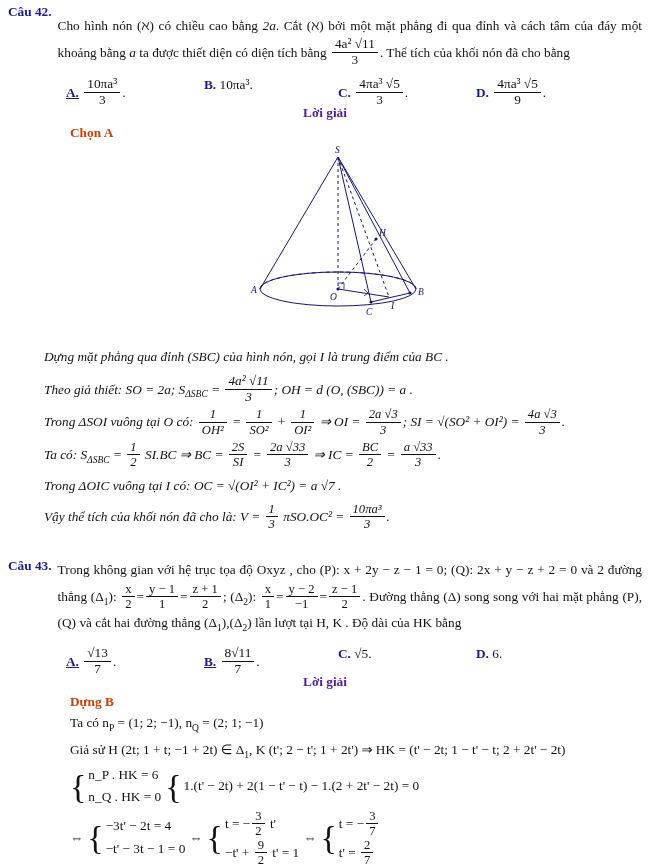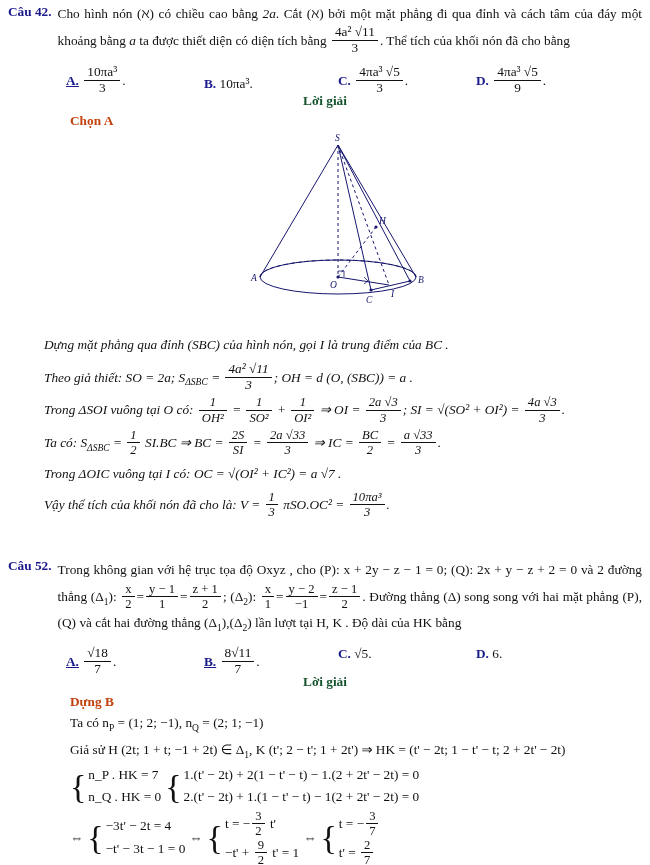--- a/index.html
+++ b/index.html
@@ -8,39 +8,39 @@
     background:#ffffff;
     font-family:"Liberation Serif", serif;
     font-size:13.3px;
     color:#111111;
     position:relative;
     overflow:hidden;
   }
   .page{position:relative;width:650px;height:806px;}
   .qlabel{color:#1a1a8c;font-weight:bold;white-space:nowrap;}
   .blue{color:#1a1a8c;}
-  .body-text{line-height:1.55;}
+  .body-text{line-height:1.55;margin-top:12px;}
   .q42{position:absolute;left:8px;top:4px;width:634px;}
   .q42 .head{display:flex;gap:6px;}
   .q42 .head .txt{flex:1;text-align:justify;}
   .frac{display:inline-block;vertical-align:-0.55em;text-align:center;line-height:1.12;margin:0 2px;}
   .frac .num{display:block;padding:0 3px;}
   .frac .den{display:block;border-top:1px solid #111;padding:0 3px;}
   .frac.sm{font-size:12.6px;}
   .answers{position:relative;margin-top:10px;height:26px;}
   .ans{position:absolute;white-space:nowrap;}
   .ans .key{font-weight:bold;}
   .ansA{left:58px;}
   .ansA .key{text-decoration:underline;}
-  .ansB{left:196px;margin-top:11px;}
+  .ansB{left:196px;}
   .ansC{left:330px;}
   .ansD{left:468px;}
   .ansB2{left:196px;}
   .ansB2 .key{text-decoration:underline;}
-  .loigiai{text-align:center;color:#14532d;font-weight:bold;margin-top:2px;}
+  .loigiai{text-align:center;color:#4c1d95;font-weight:bold;margin-top:2px;}
   .chon{color:#c2410c;font-weight:bold;margin-left:62px;margin-top:4px;}
   .figure{width:100%;height:192px;position:relative;margin-top:2px;}
   .steps{margin-left:36px;margin-top:8px;line-height:2.05;font-style:italic;}
   .steps .line{margin-bottom:3px;}
   .q43{position:absolute;left:8px;top:558px;width:634px;}
   .q43 .head{display:flex;gap:6px;}
   .q43 .head .txt{flex:1;text-align:justify;line-height:1.8;}
   .work{margin-left:62px;line-height:1.9;}
   sub{font-size:0.72em;}
   .brace{display:inline-flex;align-items:center;}
@@ -137,30 +137,30 @@
       <div class="line">Trong ΔOIC vuông tại I có:  OC = √(OI² + IC²) = a √7 .</div>
 
       <div class="line">
         <span>Vậy thể tích của khối nón đã cho là:  V = </span><span class="frac sm"><span class="num">1</span><span class="den">3</span></span><span> πSO.OC² = </span><span class="frac sm"><span class="num">10πa³</span><span class="den">3</span></span><span>.</span>
       </div>
     </div>
   </div>
 
   <div class="q43">
     <div class="head">
-      <span class="qlabel">Câu 52.</span>
+      <span class="qlabel">Câu 43.</span>
       <span class="txt">
         <span>Trong không gian với hệ trục tọa độ Oxyz , cho (P): x + 2y − z − 1 = 0; (Q): 2x + y − z + 2 = 0 và 2 đường thẳng (Δ</span><sub>1</sub><span>): </span><span class="frac sm"><span class="num">x</span><span class="den">2</span></span>=<span class="frac sm"><span class="num">y − 1</span><span class="den">1</span></span>=<span class="frac sm"><span class="num">z + 1</span><span class="den">2</span></span><span>; (Δ</span><sub>2</sub><span>): </span><span class="frac sm"><span class="num">x</span><span class="den">1</span></span>=<span class="frac sm"><span class="num">y − 2</span><span class="den">−1</span></span>=<span class="frac sm"><span class="num">z − 1</span><span class="den">2</span></span><span>. Đường thẳng (Δ) song song với hai mặt phẳng (P),(Q) và cắt hai đường thẳng (Δ</span><sub>1</sub><span>),(Δ</span><sub>2</sub><span>) lần lượt tại H, K . Độ dài của HK bằng</span>
       </span>
     </div>
 
     <div class="answers">
       <span class="ans ansA">
         <span class="key blue">A.</span>
-        <span class="frac"><span class="num">√18</span><span class="den">7</span></span><span>.</span>
+        <span class="frac"><span class="num">√13</span><span class="den">7</span></span><span>.</span>
       </span>
       <span class="ans ansB2">
         <span class="key blue">B.</span>
         <span class="frac"><span class="num">8√11</span><span class="den">7</span></span><span>.</span>
       </span>
       <span class="ans ansC">
         <span class="key blue">C.</span>
         <span>√5</span><span>.</span>
       </span>
       <span class="ans ansD">
@@ -178,29 +178,28 @@
       </div>
 
       <div>
         <span>Giả sử H (2t; 1 + t; −1 + 2t) ∈ Δ</span><sub>1</sub><span>, K (t'; 2 − t'; 1 + 2t') ⇒ HK = (t' − 2t; 1 − t' − t; 2 + 2t' − 2t)</span>
       </div>
 
       <div class="eqrow">
         <span class="brace">
           <span class="bar">{</span>
           <span class="stack">
-            <div>n_P . HK = 7</div>
+            <div>n_P . HK = 6</div>
             <div>n_Q . HK = 0</div>
           </span>
         </span>
         <span class="brace">
           <span class="bar">{</span>
           <span class="stack">
             <div>1.(t' − 2t) + 2(1 − t' − t) − 1.(2 + 2t' − 2t) = 0</div>
-            <div>2.(t' − 2t) + 1.(1 − t' − t) − 1(2 + 2t' − 2t) = 0</div>
           </span>
         </span>
       </div>
 
       <div class="eqrow">
         <span>⇔</span>
         <span class="brace">
           <span class="bar">{</span>
           <span class="stack">
             <div>−3t' − 2t = 4</div>

